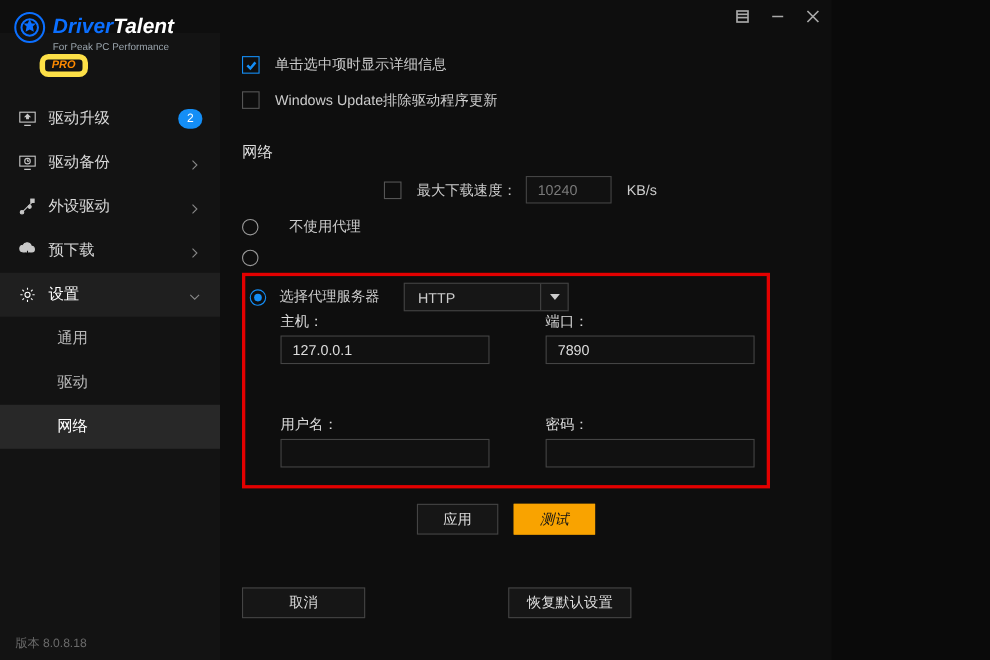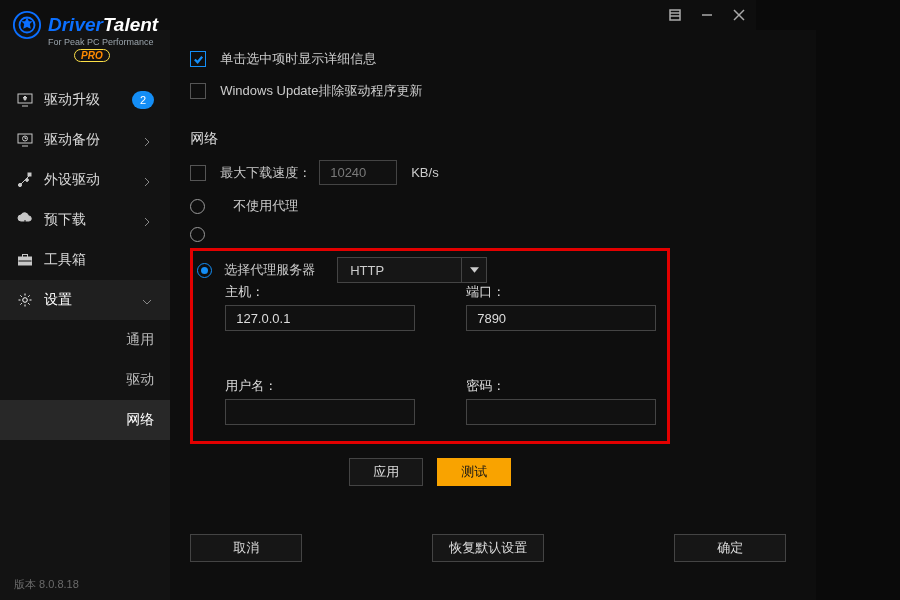--- a/index.html
+++ b/index.html
@@ -15,50 +15,50 @@
 
   
   .sidebar { width: 200px; background: #131313; display: flex; flex-direction: column; position: relative; }
   .logo-block { padding: 0 12px 18px 12px; margin-top: -20px; }
   .logo-row { display: flex; align-items: center; gap: 6px; }
   .logo-icon { width: 30px; height: 30px; }
   .logo-text { font-size: 19px; font-weight: 700; font-style: italic; }
   .logo-text .d { color: #0b6fff; }
   .logo-text .r { color: #fff; }
   .logo-sub { font-size: 9px; color: #9aa4ac; margin-left: 36px; margin-top: -3px; }
-  .logo-pro { color: #ff8a00; border: 1px solid #fde047; font-size: 10px; padding: 0 6px; border-radius: 8px; margin-left: 62px; margin-top: 2px; display: inline-block; font-weight: 700; font-style: italic; text-align: right; }
+  .logo-pro { color: #ff8a00; border: 5px solid #fde047; font-size: 10px; padding: 0 6px; border-radius: 8px; margin-left: 24px; margin-top: 2px; display: inline-block; font-weight: 700; font-style: italic; text-align: right; }
 
   .nav { list-style: none; }
   .nav-item { display: flex; align-items: center; gap: 10px; padding: 11px 16px; color: #d8d8d8; cursor: pointer; font-size: 14px; position: relative; }
   .nav-item.active { background: #1f1f1f; color: #fff; }
   .nav-item .nicon { width: 18px; height: 18px; display: flex; align-items: center; justify-content: center; }
   .nav-item .nicon svg { width: 16px; height: 16px; stroke: #c8c8c8; fill: #c8c8c8; }
   .nav-item.active .nicon svg { stroke: #fff; fill: #fff; }
   .nav-item .chev { margin-left: auto; width: 12px; height: 12px; }
   .nav-item .chev svg { stroke: #888; fill: none; width: 10px; height: 10px; }
   .badge { background: #148ef6; color: #fff; border-radius: 10px; min-width: 22px; height: 18px; display: inline-flex; align-items: center; justify-content: center; font-size: 11px; margin-left: auto; padding: 0 6px; }
 
   .subnav { list-style: none; }
-  .subnav-item { padding: 11px 16px 11px 52px; color: #b8b8b8; cursor: pointer; font-size: 14px; text-align: right; }
+  .subnav-item { padding: 11px 16px 11px 52px; color: #b8b8b8; cursor: pointer; font-size: 14px; }
   .subnav-item.active { background: #282828; color: #fff; }
 
   .version { position: absolute; bottom: 8px; left: 14px; color: #6a6a6a; font-size: 11px; }
 
   
   .main { flex: 1; background: #0e0e0e; padding: 20px 30px 20px 20px; position: relative; }
 
   .row-chk { display: flex; align-items: center; gap: 14px; margin-bottom: 14px; }
   .chk { width: 16px; height: 16px; border: 1px solid #555; display: inline-flex; align-items: center; justify-content: center; cursor: pointer; }
   .chk.checked { border-color: #148ef6; }
   .chk.checked svg { stroke: #148ef6; }
   .chk svg { width: 11px; height: 11px; fill: none; stroke-width: 2.5; }
 
   .section-title { color: #ddd; font-size: 14px; margin-top: 30px; margin-bottom: 12px; }
 
-  .speed-row { display: flex; align-items: center; gap: 14px; }
+  .speed-row { display: flex; align-items: center; gap: 14px; justify-content: center; }
   .txt-in { background: #111; border: 1px solid #444; color: #7a7a7a; padding: 4px 10px; font-size: 13px; width: 78px; text-align: left; }
 
   .radio-row { display: flex; align-items: center; gap: 28px; margin-top: 12px; }
   .radio { width: 15px; height: 15px; border: 1.5px solid #999; border-radius: 50%; display: inline-flex; align-items: center; justify-content: center; cursor: pointer; }
   .radio.sel { border-color: #148ef6; }
   .radio .dot { width: 7px; height: 7px; background: #148ef6; border-radius: 50%; display: none; }
   .radio.sel .dot { display: block; }
 
   .proxy-box { border: 3px solid #e30000; padding: 6px 10px 16px 2px; margin-top: 6px; width: 480px; }
   .proxy-head { display: flex; align-items: center; gap: 12px; padding-left: 2px; }
@@ -67,21 +67,21 @@
   .dropdown .dd-sep { position:absolute; right:24px; top:0; bottom:0; width:1px; background:#444; }
   .dropdown .dd-ar { position:absolute; right:7px; top:50%; transform:translateY(-50%); }
   .dropdown .dd-ar svg { width:9px; height:9px; fill:#ccc; }
 
   .proxy-form { display: grid; grid-template-columns: 195px 195px; column-gap: 36px; row-gap: 8px; padding-left: 30px; gap: 46px; }
   .fld-lbl { color: #ddd; font-size: 13px; margin-bottom: 4px; }
   .fld-in { width: 190px; height: 26px; background: #111; border: 1px solid #444; color: #ddd; padding: 0 10px; font-size: 13px; }
 
   .btn-row { display: flex; gap: 14px; justify-content: center; width: 480px; margin-top: 14px; }
   .btn { min-width: 74px; height: 28px; border: 1px solid #444; background: #161616; color: #ddd; display: inline-flex; align-items: center; justify-content: center; cursor: pointer; font-size: 13px; padding: 0 16px; }
-  .btn.orange { background: #f9a300; border-color: #f9a300; color: #141414; }
+  .btn.orange { background: #f9a300; border-color: #f9a300; color: #141414; font-style: italic; }
 
   .bottom-row { display: flex; gap: 130px; margin-top: 48px; }
   .bottom-row .btn { min-width: 112px; }
 
 </style>
 </head>
 <body>
 
 <div class="app">
   <div class="titlebar">
@@ -169,30 +169,20 @@
               <svg viewBox="0 0 16 16">
                 <path d="M4 9 a3 3 0 0 1 0 -6 a4 4 0 0 1 7.5 1 a2.5 2.5 0 0 1 0.5 5 z" fill="#c8c8c8"></path>
                 <path d="M8 8 l0 4 m-2 -2 l2 2 2 -2" stroke="#0e0e0e" fill="none"></path>
               </svg>
             </span>
           <span>预下载</span>
           <span class="chev"><svg viewBox="0 0 10 10">
                 <polyline points="3,1 7,5 3,9"></polyline>
               </svg></span>
         </li>
-        <li class="nav-item">
-          <span class="nicon">
-              <svg viewBox="0 0 16 16">
-                <rect x="1.5" y="5" width="13" height="8" fill="#c8c8c8"></rect>
-                <rect x="5.5" y="2.5" width="5" height="3" fill="none" stroke="#c8c8c8"></rect>
-                <line x1="1.5" y1="9" x2="14.5" y2="9" stroke="#0e0e0e"></line>
-              </svg>
-            </span>
-          <span>工具箱</span>
-        </li>
         <li class="nav-item active">
           <span class="nicon">
               <svg viewBox="0 0 16 16">
                 <circle cx="8" cy="8" r="2.3" fill="none" stroke="#fff"></circle>
                 <path d="M8 1.5v2 M8 12.5v2 M1.5 8h2 M12.5 8h2 M3.4 3.4l1.4 1.4 M11.2 11.2l1.4 1.4 M12.6 3.4l-1.4 1.4 M4.8 11.2l-1.4 1.4" stroke="#fff"></path>
               </svg>
             </span>
           <span>设置</span>
           <span class="chev"><svg viewBox="0 0 10 10">
                 <polyline points="1,3 5,7 9,3"></polyline>
@@ -275,18 +265,17 @@
       </div>
 
       <div class="btn-row">
         <span class="btn">应用</span>
         <span class="btn orange">测试</span>
       </div>
 
       <div class="bottom-row">
         <span class="btn">取消</span>
         <span class="btn">恢复默认设置</span>
-        <span class="btn">确定</span>
       </div>
 
     </div>
   </div>
 </div>
 
 </body></html>

